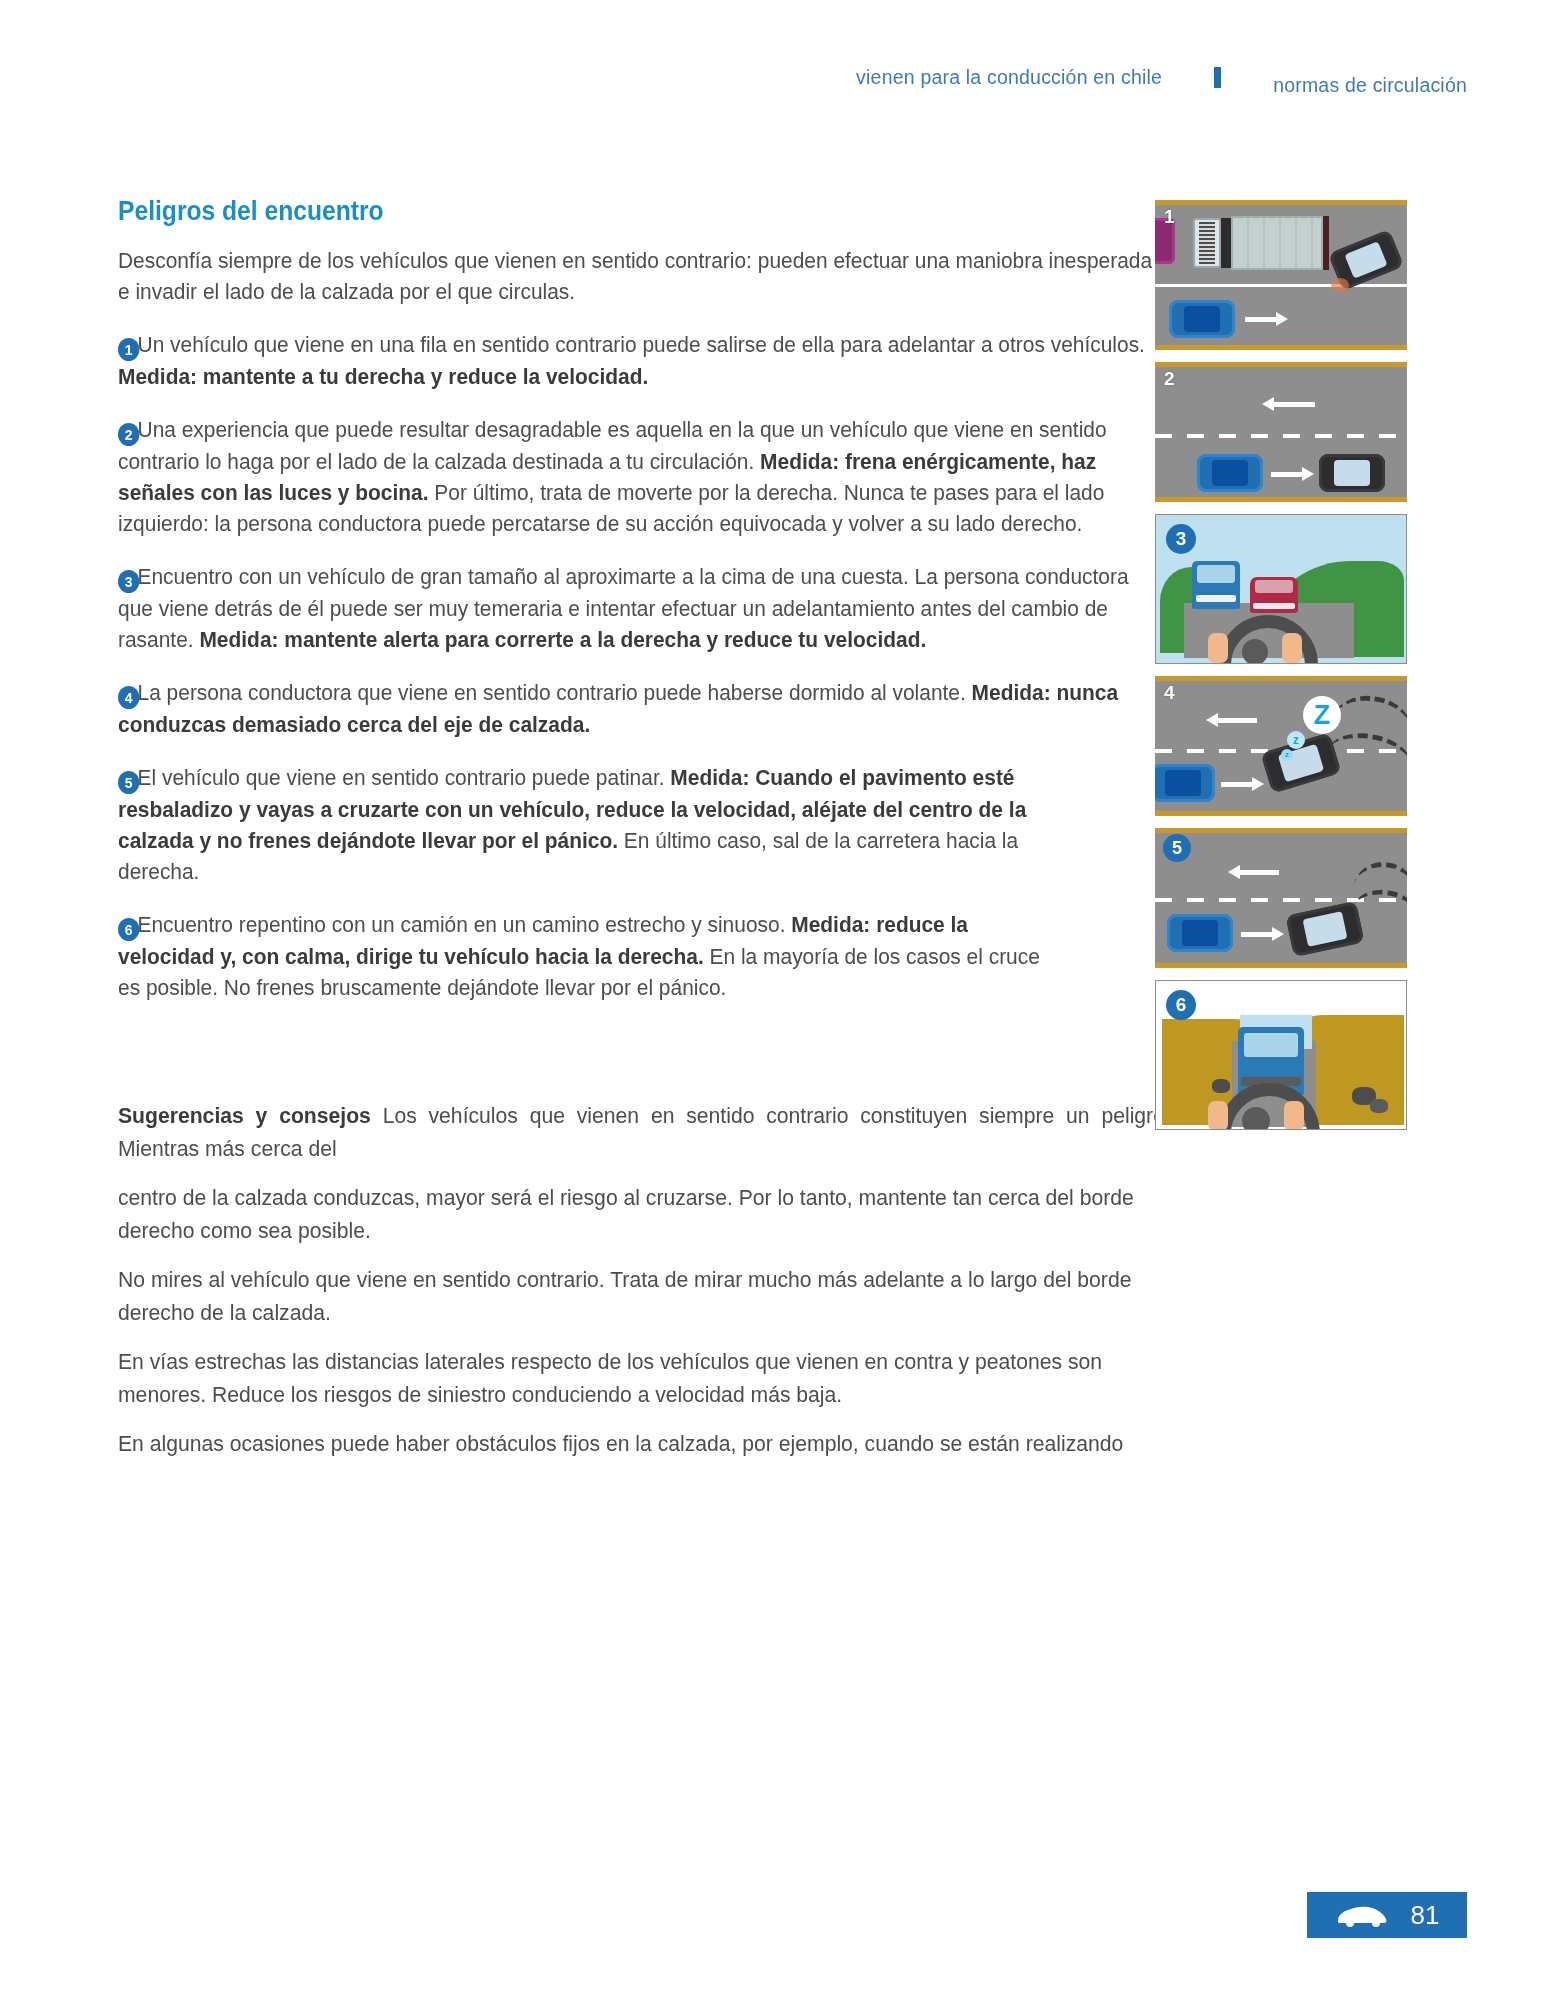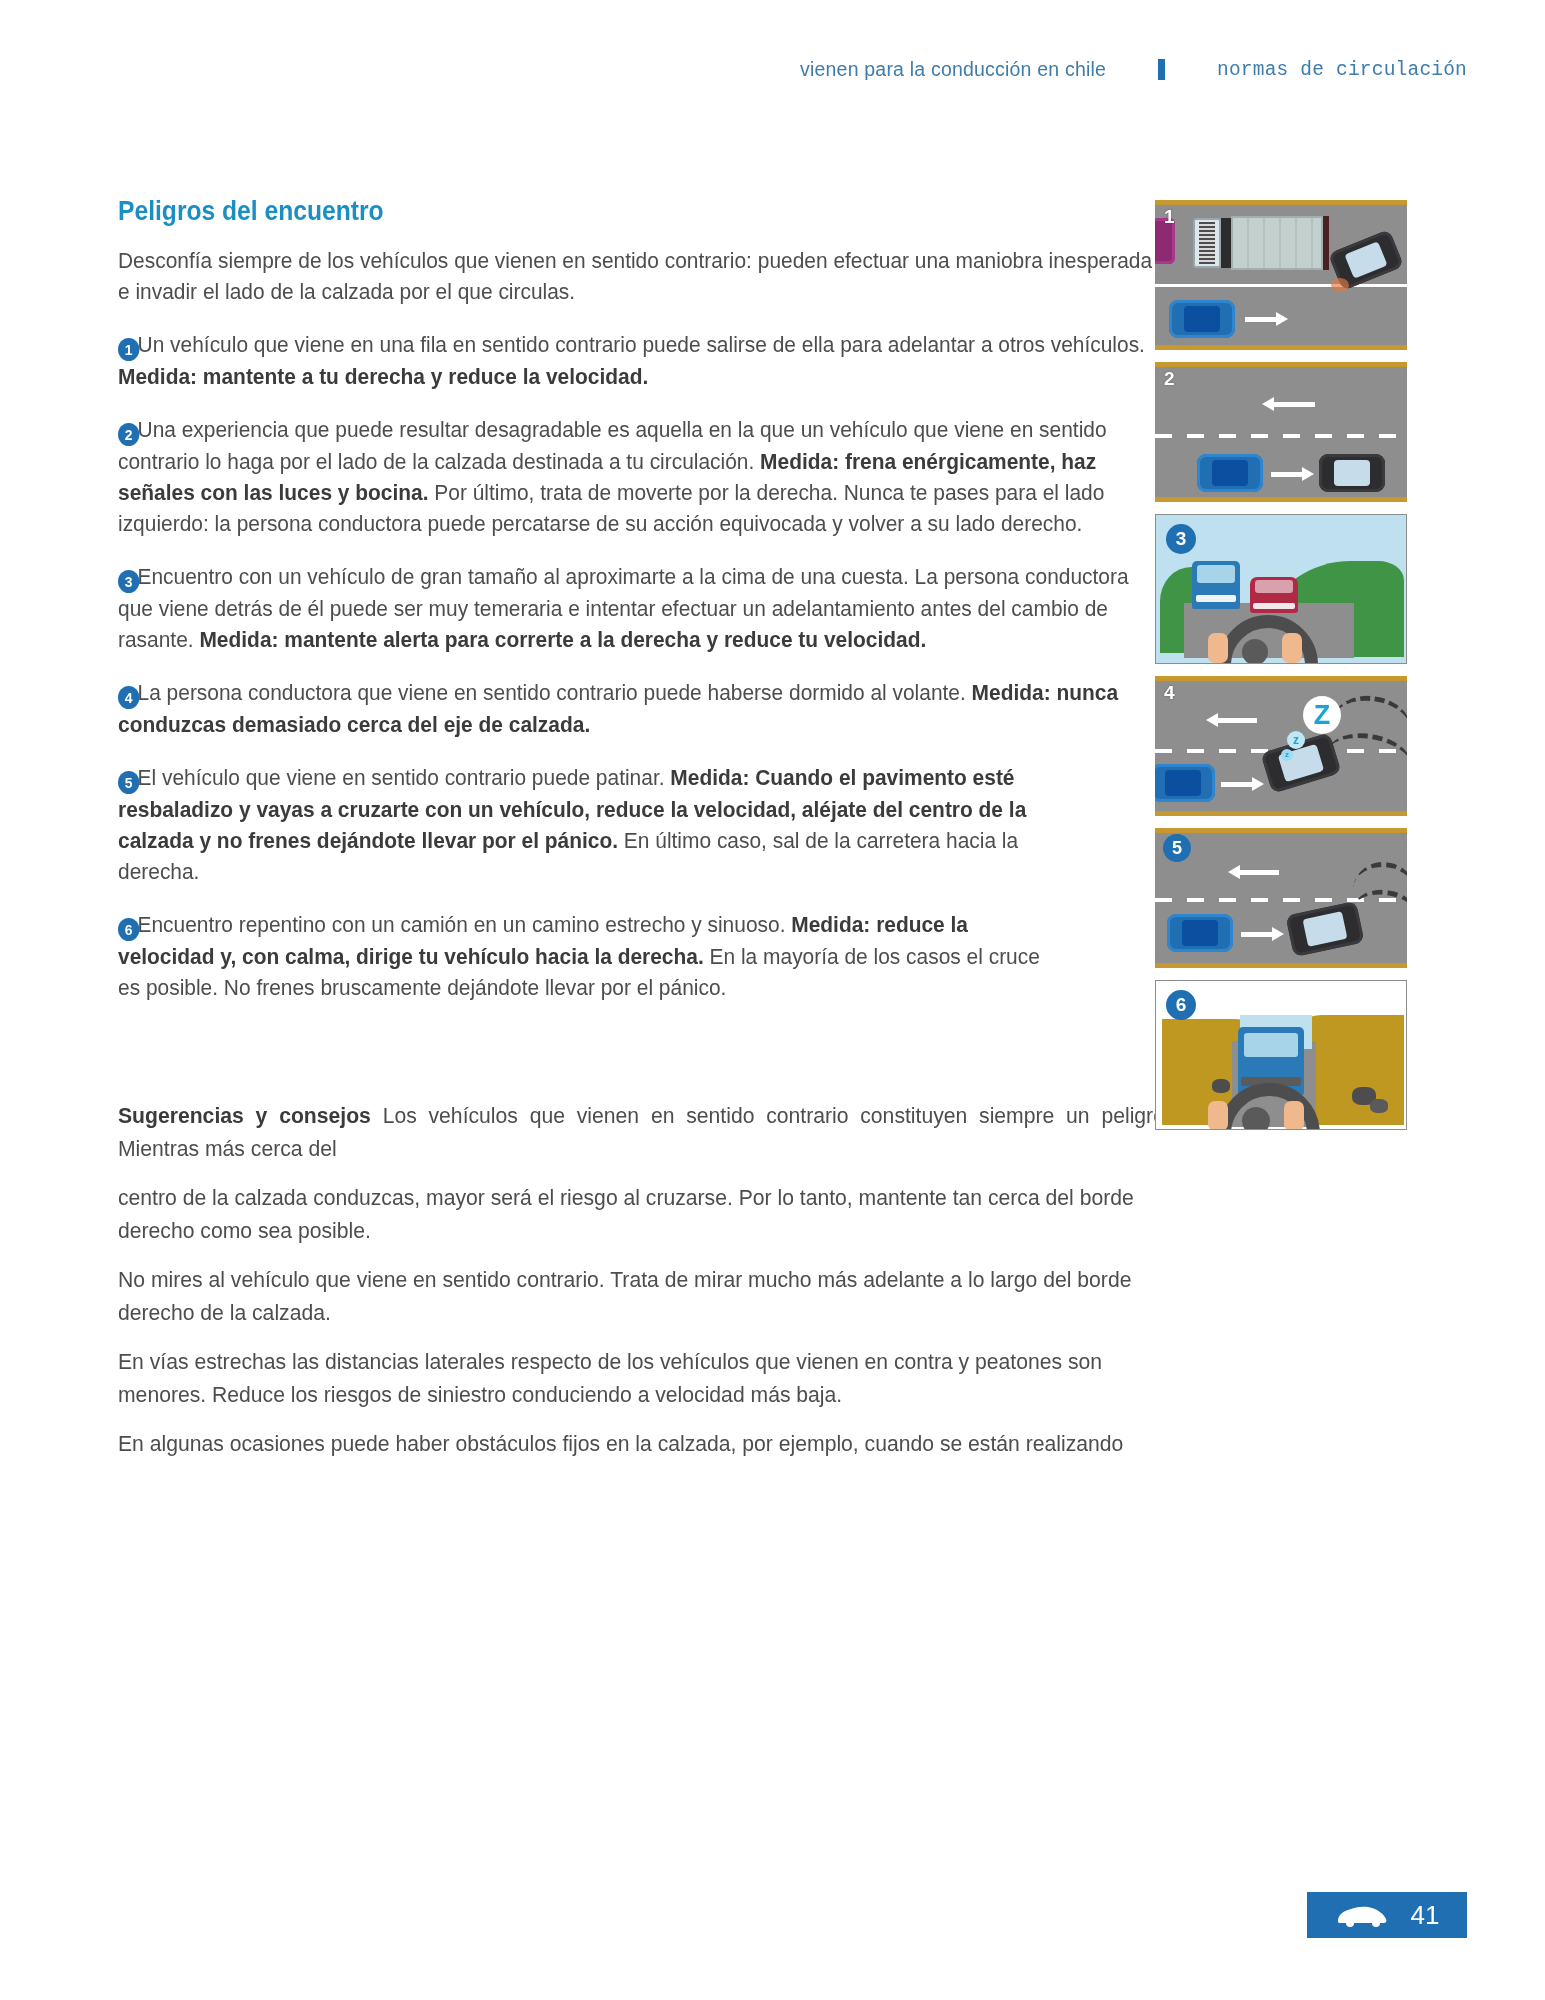--- a/index.html
+++ b/index.html
@@ -40,21 +40,22 @@
     height: 21px;
     background: #1f6fb2;
     margin: 0 52px;
     flex: none;
   }
   .header-right-text {
     color: #3e7cab;
     font-size: 19.5px;
     letter-spacing: 0.2px;
     white-space: nowrap;
-    font-family: Liberation Mono, monospace;
+    font-family: Liberation Sans, sans-serif;
+    margin-top: 16px;
   }
 
   
   .content {
     position: absolute;
     top: 195px;
     left: 118px;
     width: 1310px;
   }
 
@@ -465,14 +466,14 @@
   </div>
 
 </div>
 
 <div class="page-number">
   <svg width="54" height="26" viewBox="0 0 54 26" aria-hidden="true">
     <path d="M3 19 C3 12 9 9 16 7 C23 4.5 31 4 37 6 C43 8 49 12 51 17 C52 19 51 21 49 21 L5 21 C3.5 21 3 20.5 3 19 Z" fill="#ffffff"></path>
     <circle cx="15" cy="21" r="4" fill="#ffffff"></circle>
     <circle cx="41" cy="21" r="4" fill="#ffffff"></circle>
   </svg>
-  <span class="num">41</span>
+  <span class="num">81</span>
 </div>
 
 </body></html>

